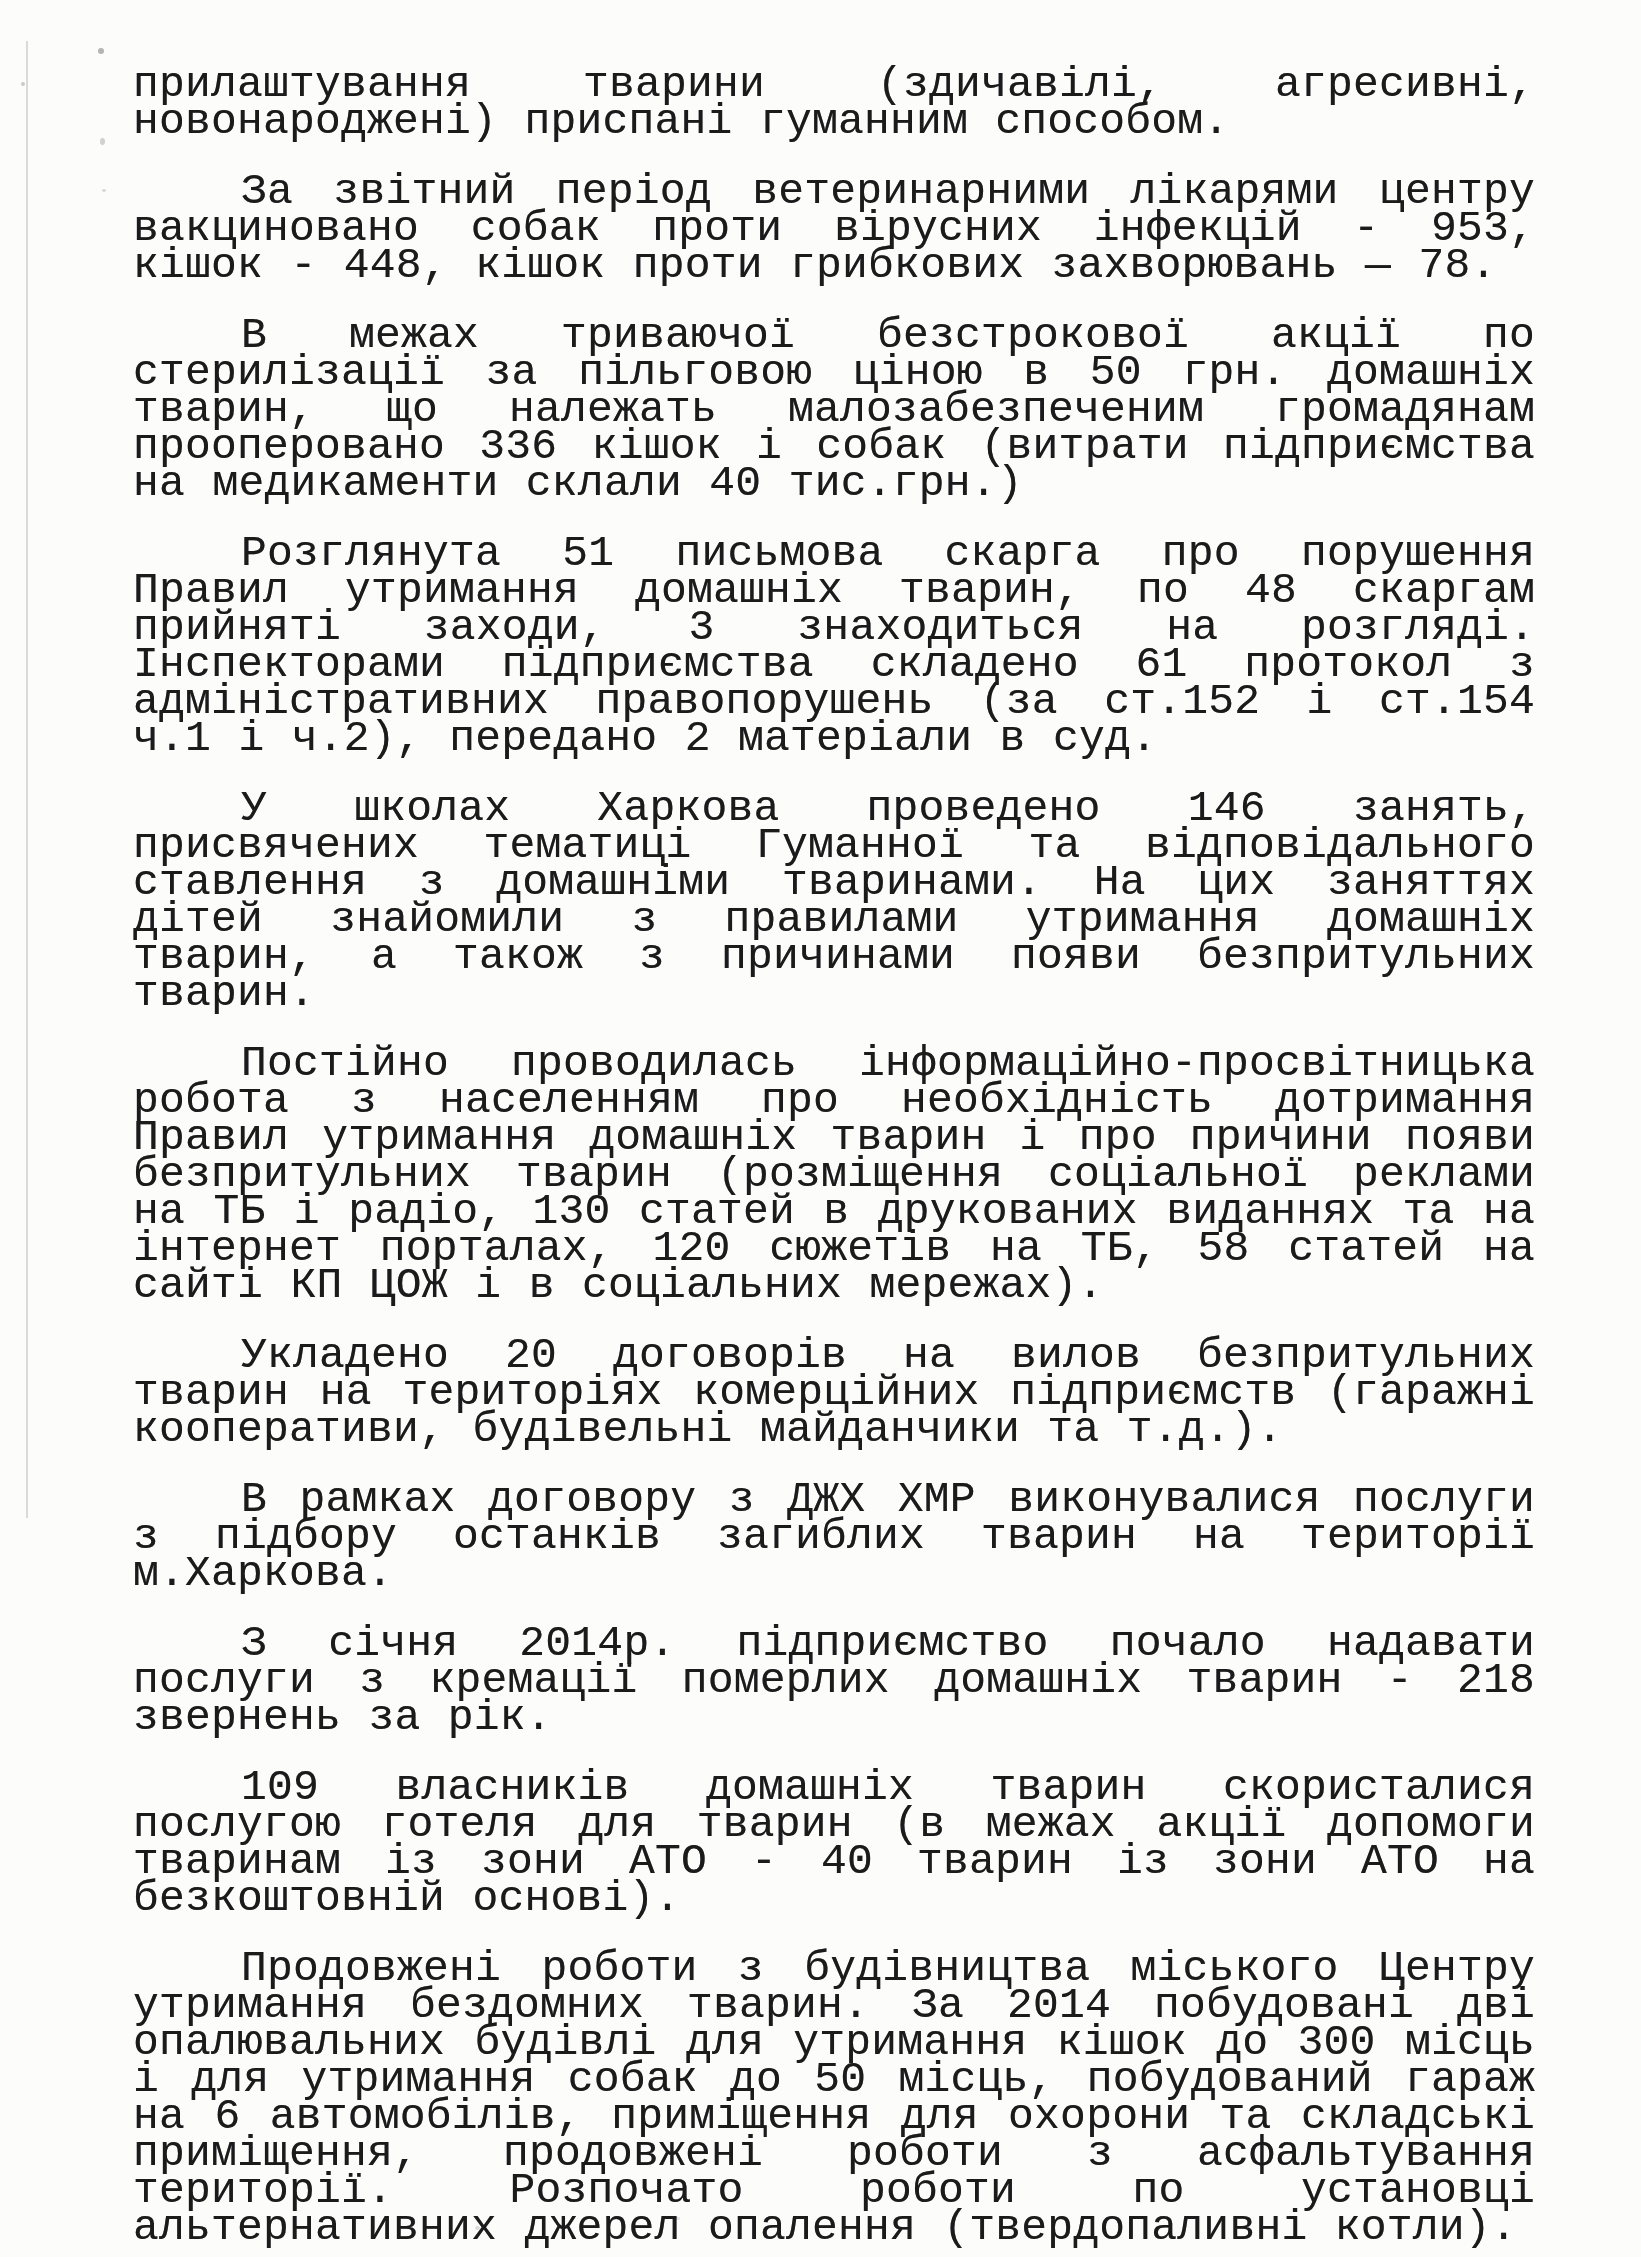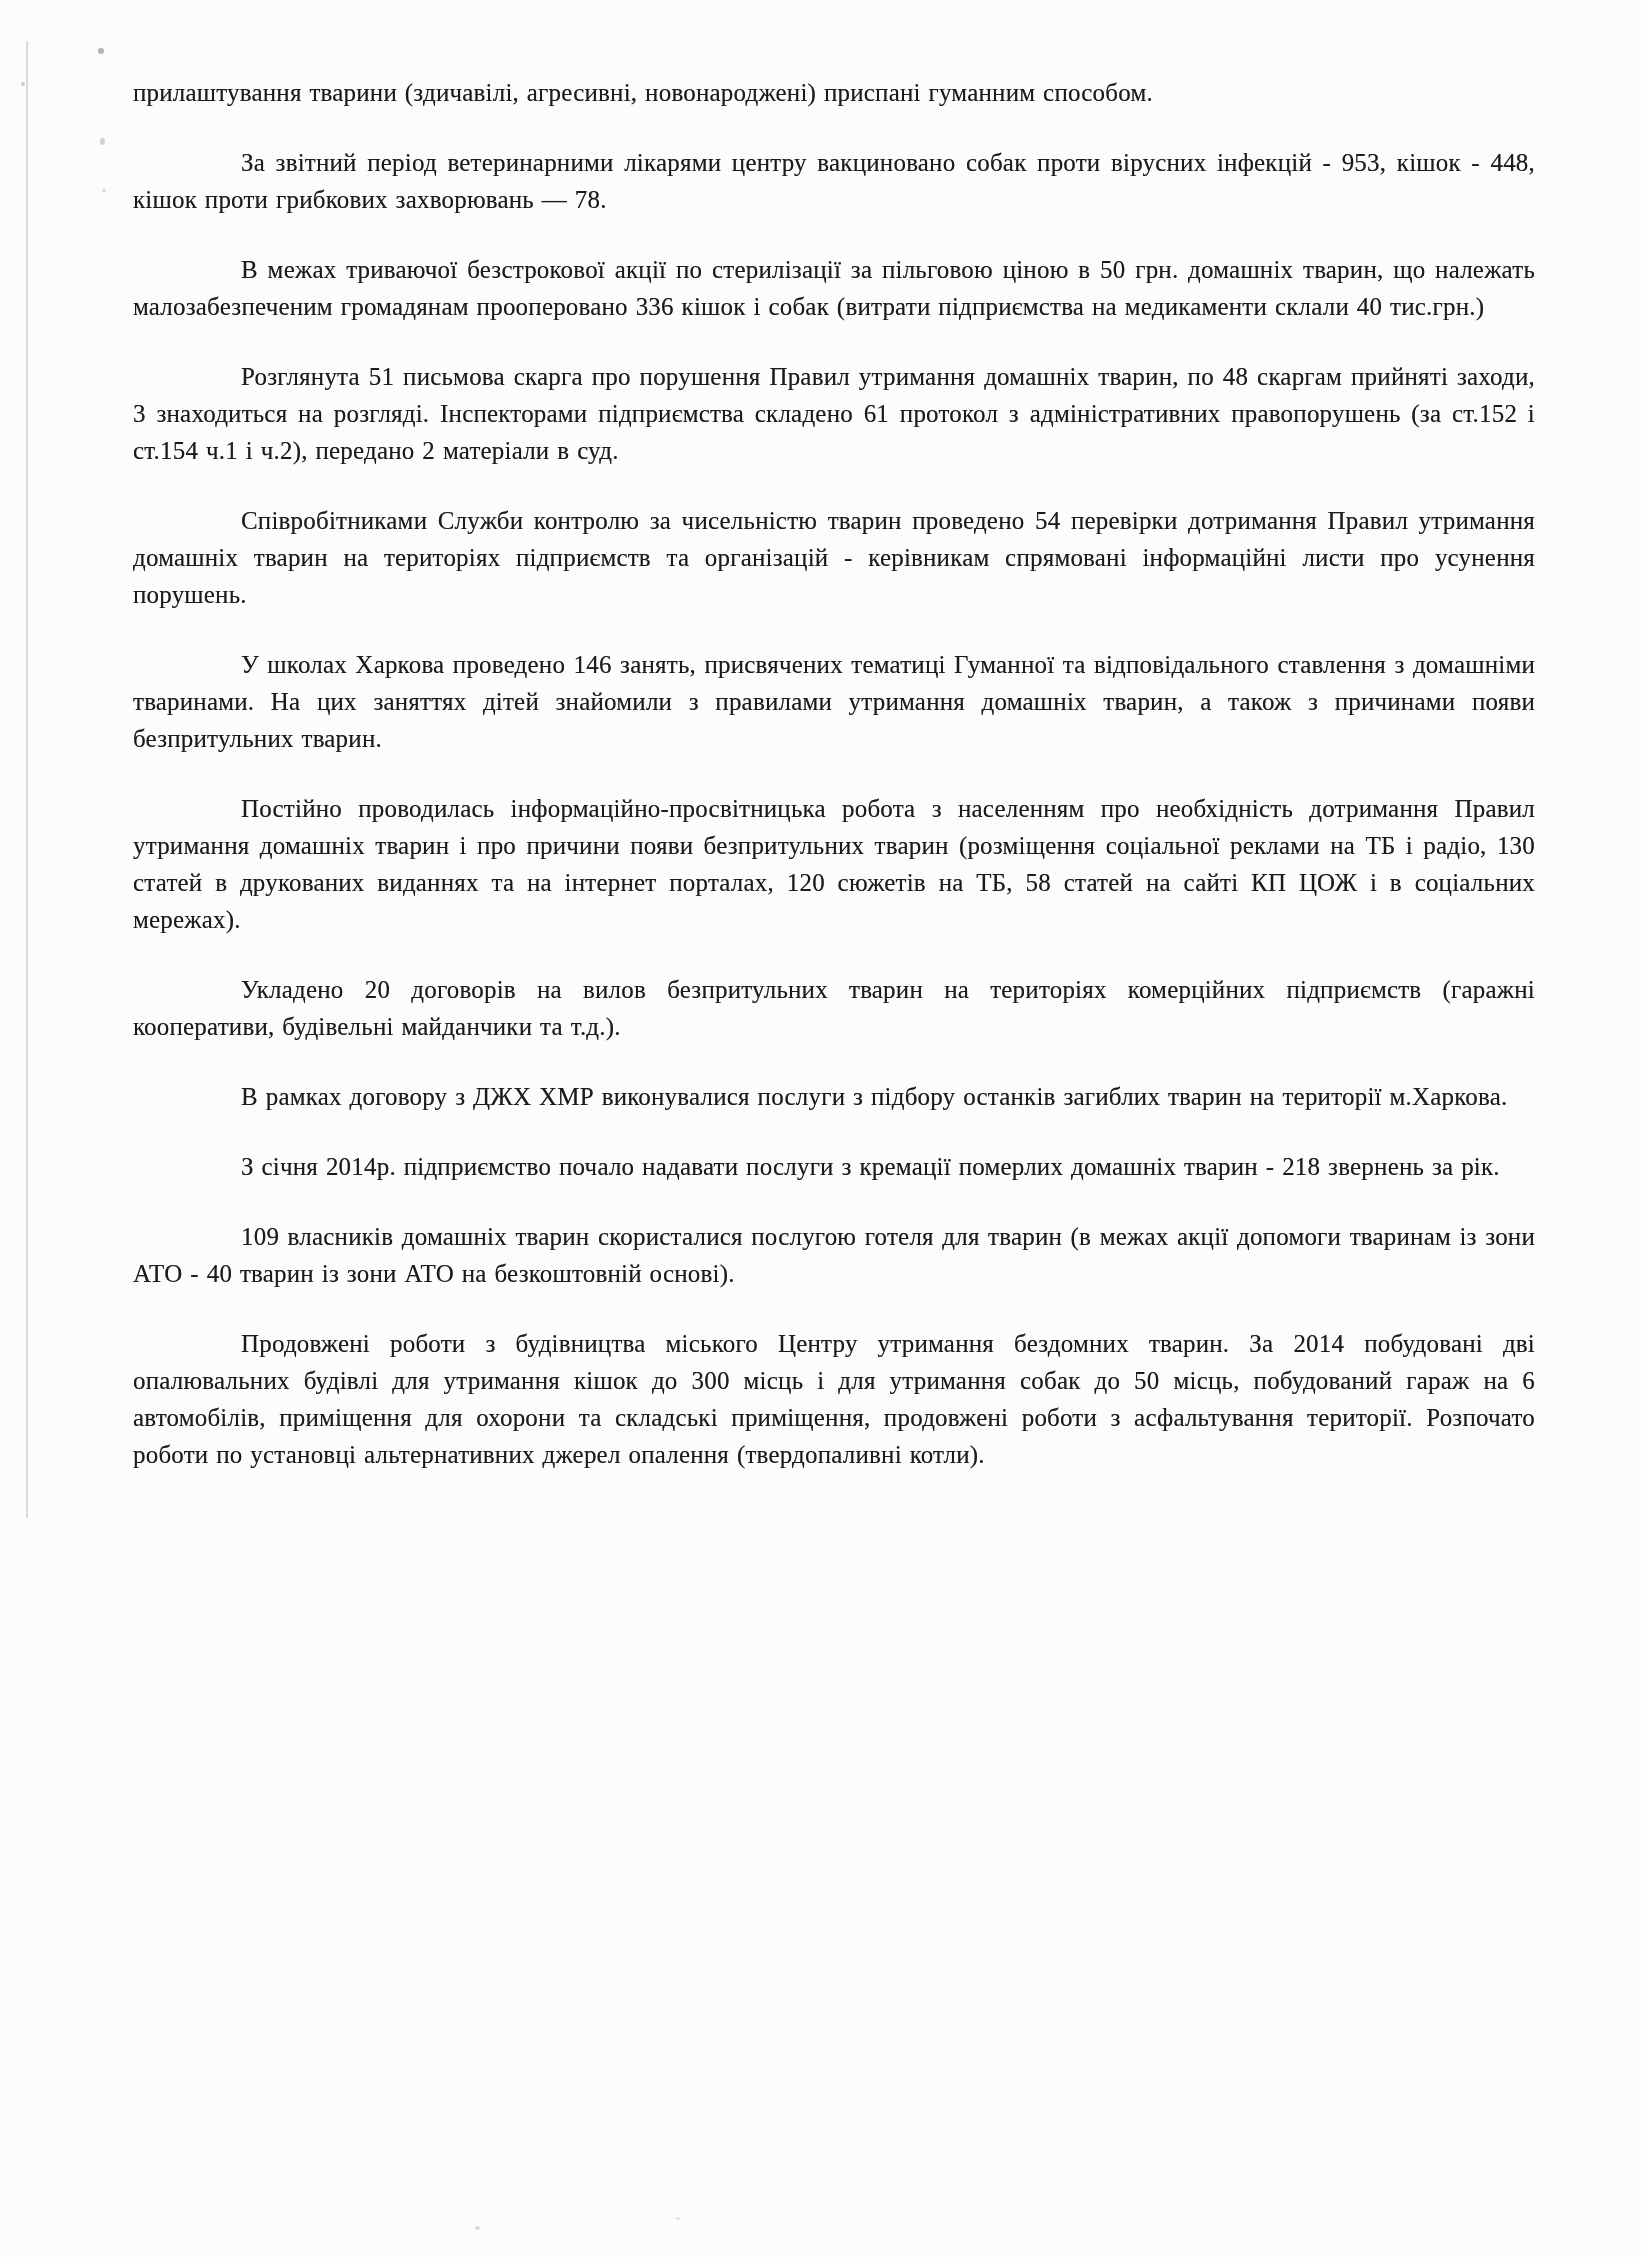--- a/index.html
+++ b/index.html
@@ -16,28 +16,29 @@
     font-family: "Liberation Serif", "DejaVu Serif", serif;
     color: var(--text-color, #1b1b1b);
   }
   .text-block {
     position: absolute;
     left: 133px;
     top: 66px;
     width: 1402px;
   }
   .para {
-    margin: 8px 0 33px 0;
-    font-size: 25px;
+    margin: 0 0 33px 0;
+    font-size: 43px;
     line-height: 37px;
     text-align: justify;
     letter-spacing: 0.2px;
     word-spacing: 1.4px;
     
     text-shadow: 0 0 0.6px rgba(40,40,60,0.55);
+    font-family: Liberation Mono, monospace;
   }
   .para.indent {
     text-indent: 108px;
   }
   
   .edge-line {
     position: absolute;
     left: 26px;
     top: 41px;
     width: 1.9px;
@@ -66,21 +67,20 @@
   <div class="speck s3"></div>
   <div class="speck s4"></div>
   <div class="speck s5"></div>
   <div class="speck s6"></div>
 
   <div class="text-block">
       <p class="para">прилаштування тварини (здичавілі, агресивні, новонароджені) приспані гуманним способом.</p>
       <p class="para indent">За звітний період ветеринарними лікарями центру вакциновано собак проти вірусних інфекцій - 953, кішок - 448, кішок проти грибкових захворювань — 78.</p>
       <p class="para indent">В межах триваючої безстрокової акції по стерилізації за пільговою ціною в 50 грн. домашніх тварин, що належать малозабезпеченим громадянам прооперовано 336 кішок і собак (витрати підприємства на медикаменти склали 40 тис.грн.)</p>
       <p class="para indent">Розглянута 51 письмова скарга про порушення Правил утримання домашніх тварин, по 48 скаргам прийняті заходи, 3 знаходиться на розгляді. Інспекторами підприємства складено 61 протокол з адміністративних правопорушень (за ст.152 і ст.154 ч.1 і ч.2), передано 2 матеріали в суд.</p>
-      <p class="para indent">Співробітниками Служби контролю за чисельністю тварин проведено 54 перевірки дотримання Правил утримання домашніх тварин на територіях підприємств та організацій - керівникам спрямовані інформаційні листи про усунення порушень.</p>
       <p class="para indent">У школах Харкова проведено 146 занять, присвячених тематиці Гуманної та відповідального ставлення з домашніми тваринами. На цих заняттях дітей знайомили з правилами утримання домашніх тварин, а також з причинами появи безпритульних тварин.</p>
       <p class="para indent">Постійно проводилась інформаційно-просвітницька робота з населенням про необхідність дотримання Правил утримання домашніх тварин і про причини появи безпритульних тварин (розміщення соціальної реклами на ТБ і радіо, 130 статей в друкованих виданнях та на інтернет порталах, 120 сюжетів на ТБ, 58 статей на сайті КП ЦОЖ і в соціальних мережах).</p>
       <p class="para indent">Укладено 20 договорів на вилов безпритульних тварин на територіях комерційних підприємств (гаражні кооперативи, будівельні майданчики та т.д.).</p>
       <p class="para indent">В рамках договору з ДЖХ ХМР виконувалися послуги з підбору останків загиблих тварин на території м.Харкова.</p>
       <p class="para indent">З січня 2014р. підприємство почало надавати послуги з кремації померлих домашніх тварин - 218 звернень за рік.</p>
       <p class="para indent">109 власників домашніх тварин скористалися послугою готеля для тварин (в межах акції допомоги тваринам із зони АТО - 40 тварин із зони АТО на безкоштовній основі).</p>
       <p class="para indent">Продовжені роботи з будівництва міського Центру утримання бездомних тварин. За 2014 побудовані дві опалювальних будівлі для утримання кішок до 300 місць і для утримання собак до 50 місць, побудований гараж на 6 автомобілів, приміщення для охорони та складські приміщення, продовжені роботи з асфальтування території. Розпочато роботи по установці альтернативних джерел опалення (твердопаливні котли).</p>
     </div>
 </div>
 

